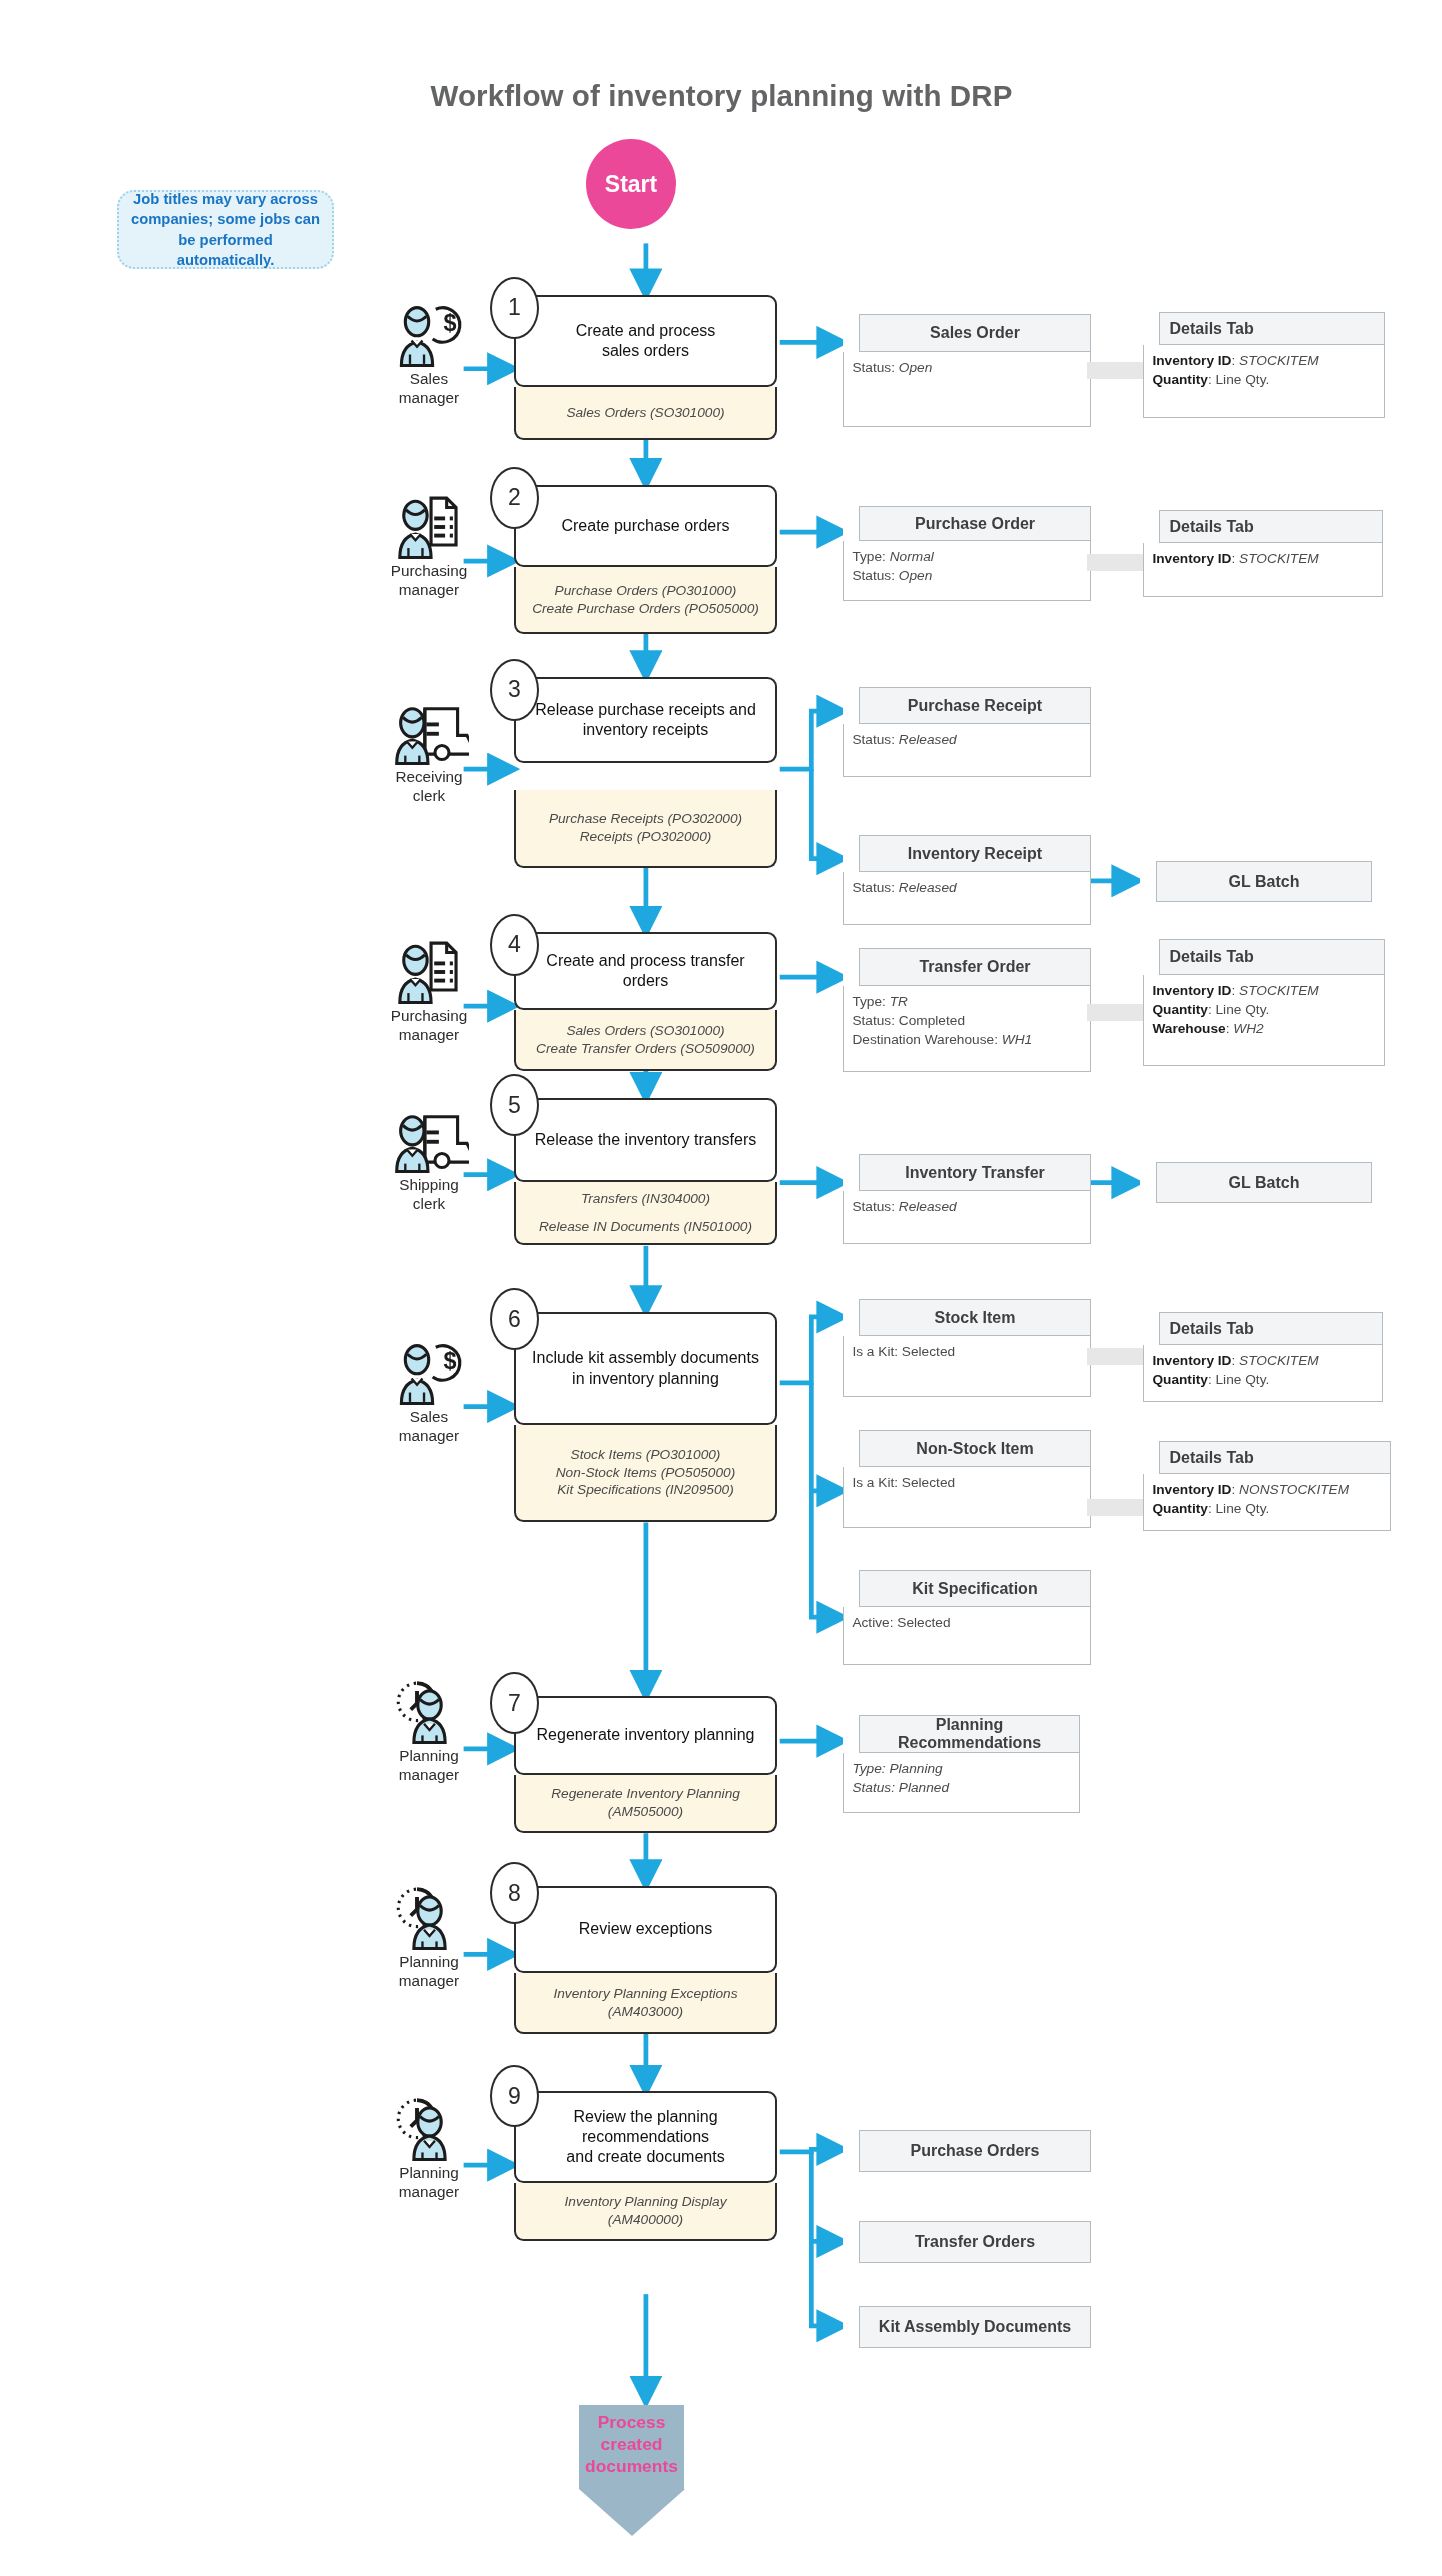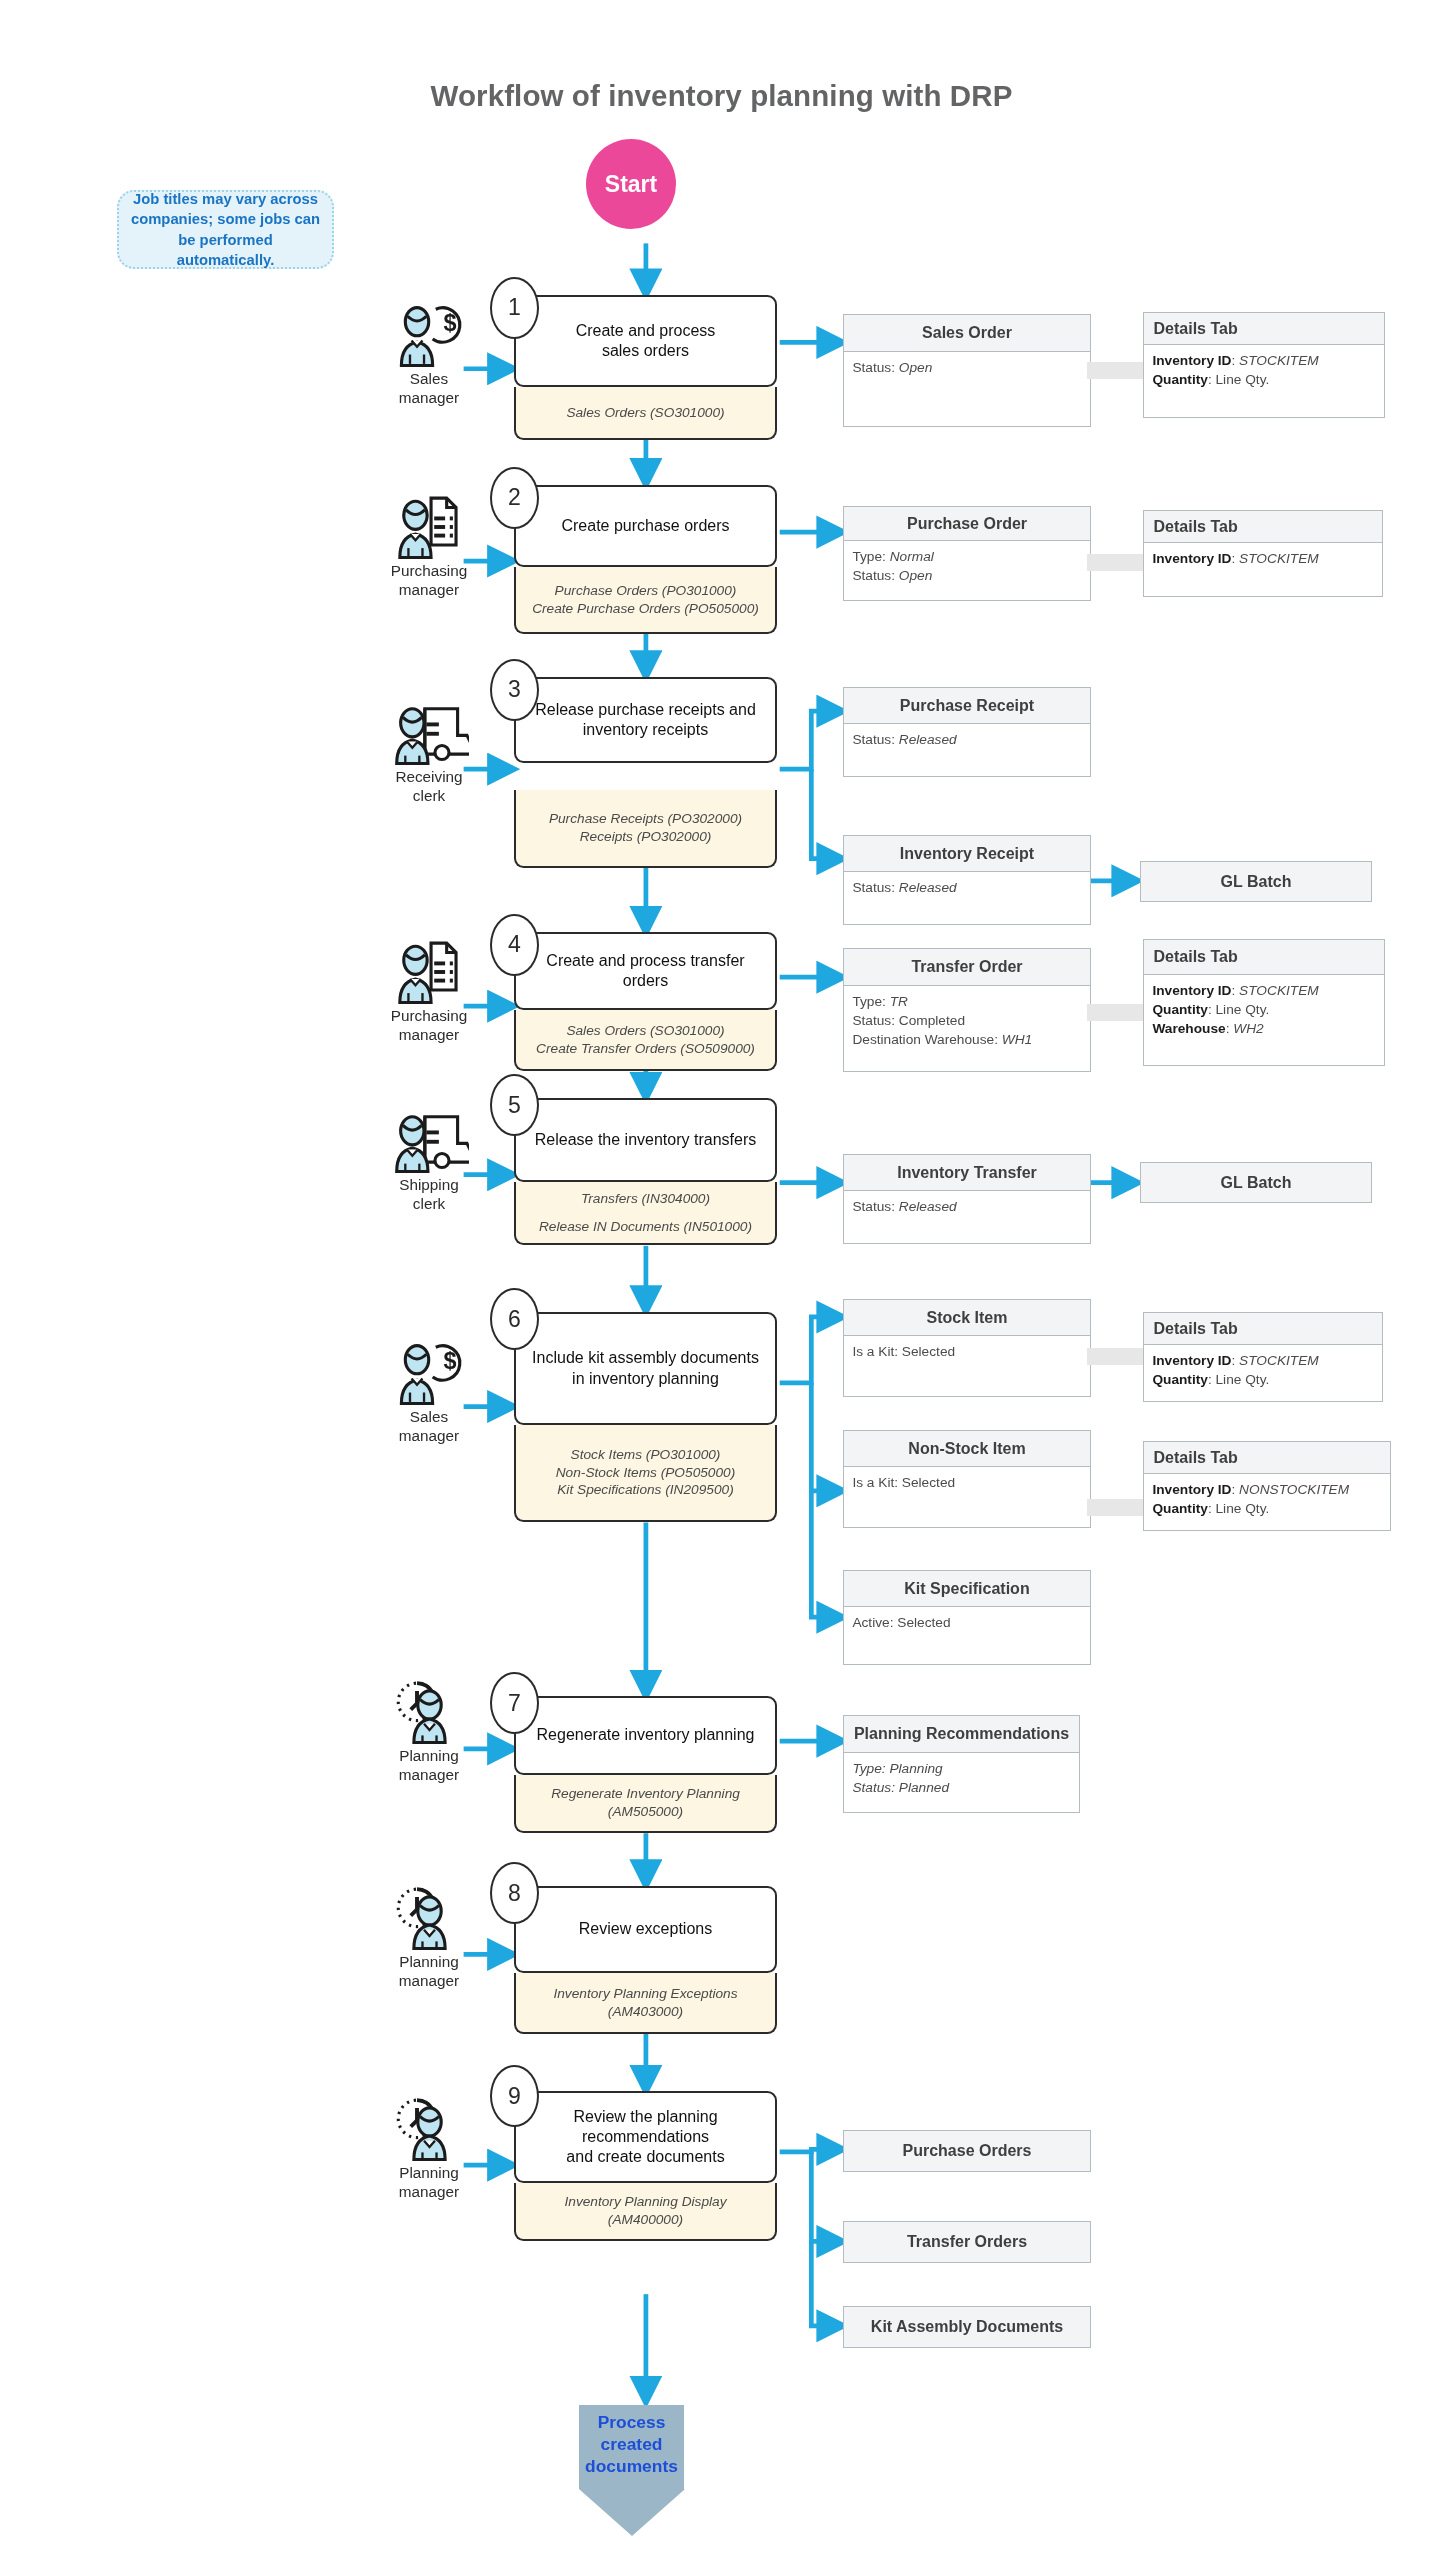--- a/index.html
+++ b/index.html
@@ -39,21 +39,21 @@
   .endshape .body{
     position:absolute;left:0;top:0;width:105px;height:84px;background:#9ab6c7;
   }
   .endshape .tip{
     position:absolute;left:0;top:84px;width:0;height:0;
     border-left:53px solid transparent;border-right:53px solid transparent;
     border-top:47px solid #9ab6c7;
   }
   .endshape .lbl{
     position:absolute;left:0;top:7.4px;width:105px;text-align:center;
-    color:#1d4ed8;font-weight:bold;font-size:17.4px;line-height:1.26;
+    color:#ec4899;font-weight:bold;font-size:17.4px;line-height:1.26;
   }
 
   
   .step{position:absolute;}
   .step .body{
     position:absolute;left:0;top:0;width:100%;
     border:2.6px solid #2b2b2b;border-radius:9.5px;background:#ffffff;
     box-sizing:border-box;display:flex;align-items:center;justify-content:center;
     text-align:center;font-size:16px;color:#111;line-height:1.26;padding:3.2px 6.3px;
   }
@@ -70,21 +70,21 @@
     border:2.1px solid #2b2b2b;background:#ffffff;
     display:flex;align-items:center;justify-content:center;
     font-size:23px;color:#2b2b2b;z-index:4;
   }
 
   
   .card{position:absolute;background:#ffffff;box-sizing:border-box;}
   .card .hd{
     border:1.6px solid #b4bcc2;background:#f3f4f5;box-sizing:border-box;
     display:flex;align-items:center;justify-content:center;text-align:center;
-    font-weight:bold;font-size:16px;color:#3f3f3f;padding:2.1px 4.2px;
+    font-weight:bold;font-size:16px;color:#3f3f3f;padding:2.1px 4.2px;margin-left:16px;
   }
   .card .bd{
     border:1.6px solid #b4bcc2;border-top:none;background:#ffffff;box-sizing:border-box;
     font-size:13.7px;color:#4b4b4b;line-height:1.38;padding:7.4px 7.4px 4.2px 8.4px;
   }
   .card .bd em{font-style:italic;}
   .card .bd b{font-weight:bold;color:#1b1b1b;}
   .linkbar{position:absolute;background:#e7e7e7;}
 
   

